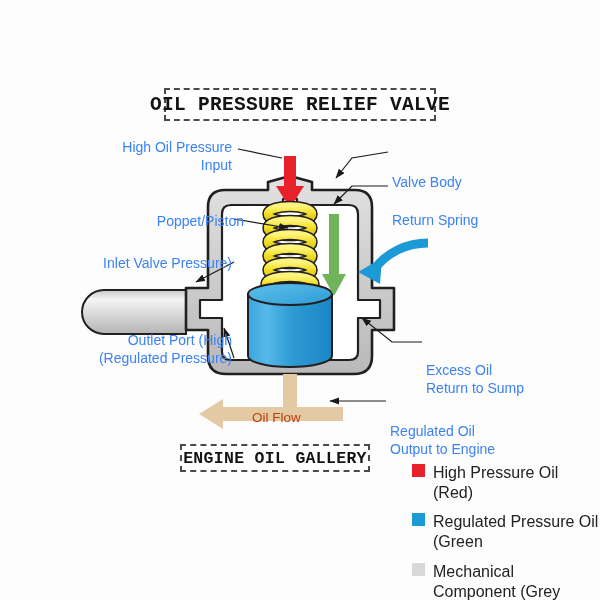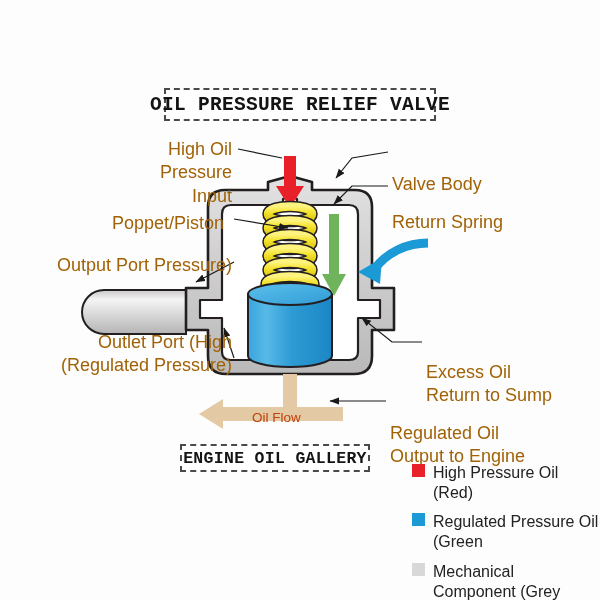--- a/index.html
+++ b/index.html
@@ -45,30 +45,30 @@
     left: 180px;
     top: 444px;
     width: 190px;
     height: 28px;
   }
   #gallery-box .boxtext { font-size: 16.5px; }
 
   
   .lbl {
     position: absolute;
-    font-size: 18px;
-    color: #a16207;
+    font-size: 14px;
+    color: #3b82f6;
     line-height: 1.30;
     white-space: pre-line;
   }
   .lbl.r { text-align: right; }
   .lbl.l { text-align: left; margin-top: 32px; }
 
   #lbl-high-oil      { left: 92px;  top: 138px; width: 140px; }
-  #lbl-poppet        { left: 58px;  top: 212px; width: 166px; }
+  #lbl-poppet        { left: 78px;  top: 212px; width: 166px; }
   #lbl-inlet         { left: 36px;  top: 254px; width: 196px; }
   #lbl-outlet        { left: 10px;  top: 331px; width: 222px; }
 
   #lbl-valve-body    { left: 392px; top: 141px; width: 150px; }
   #lbl-return-spring { left: 392px; top: 179px; width: 160px; }
   #lbl-relief-port   { left: 432px; top: 235px; width: 168px; }
   #lbl-excess-oil    { left: 426px; top: 329px; width: 160px; }
   #lbl-regulated-out { left: 390px; top: 390px; width: 180px; }
 
   
@@ -244,21 +244,21 @@
 
   <div id="title-box" class="dashed-box">
     <span class="boxtext">OIL PRESSURE RELIEF VALVE</span>
   </div>
 
   <div id="lbl-high-oil" class="lbl r">High Oil Pressure
 Input</div>
 
   <div id="lbl-poppet" class="lbl r">Poppet/Piston</div>
 
-  <div id="lbl-inlet" class="lbl r">Output Port Pressure)</div>
+  <div id="lbl-inlet" class="lbl r">Inlet Valve Pressure)</div>
 
   <div id="lbl-outlet" class="lbl r">Outlet Port (High
 (Regulated Pressure)</div>
 
   <div id="lbl-valve-body" class="lbl l">Valve Body</div>
 
   <div id="lbl-return-spring" class="lbl l">Return Spring</div>
 
 
   <div id="lbl-excess-oil" class="lbl l">Excess Oil

